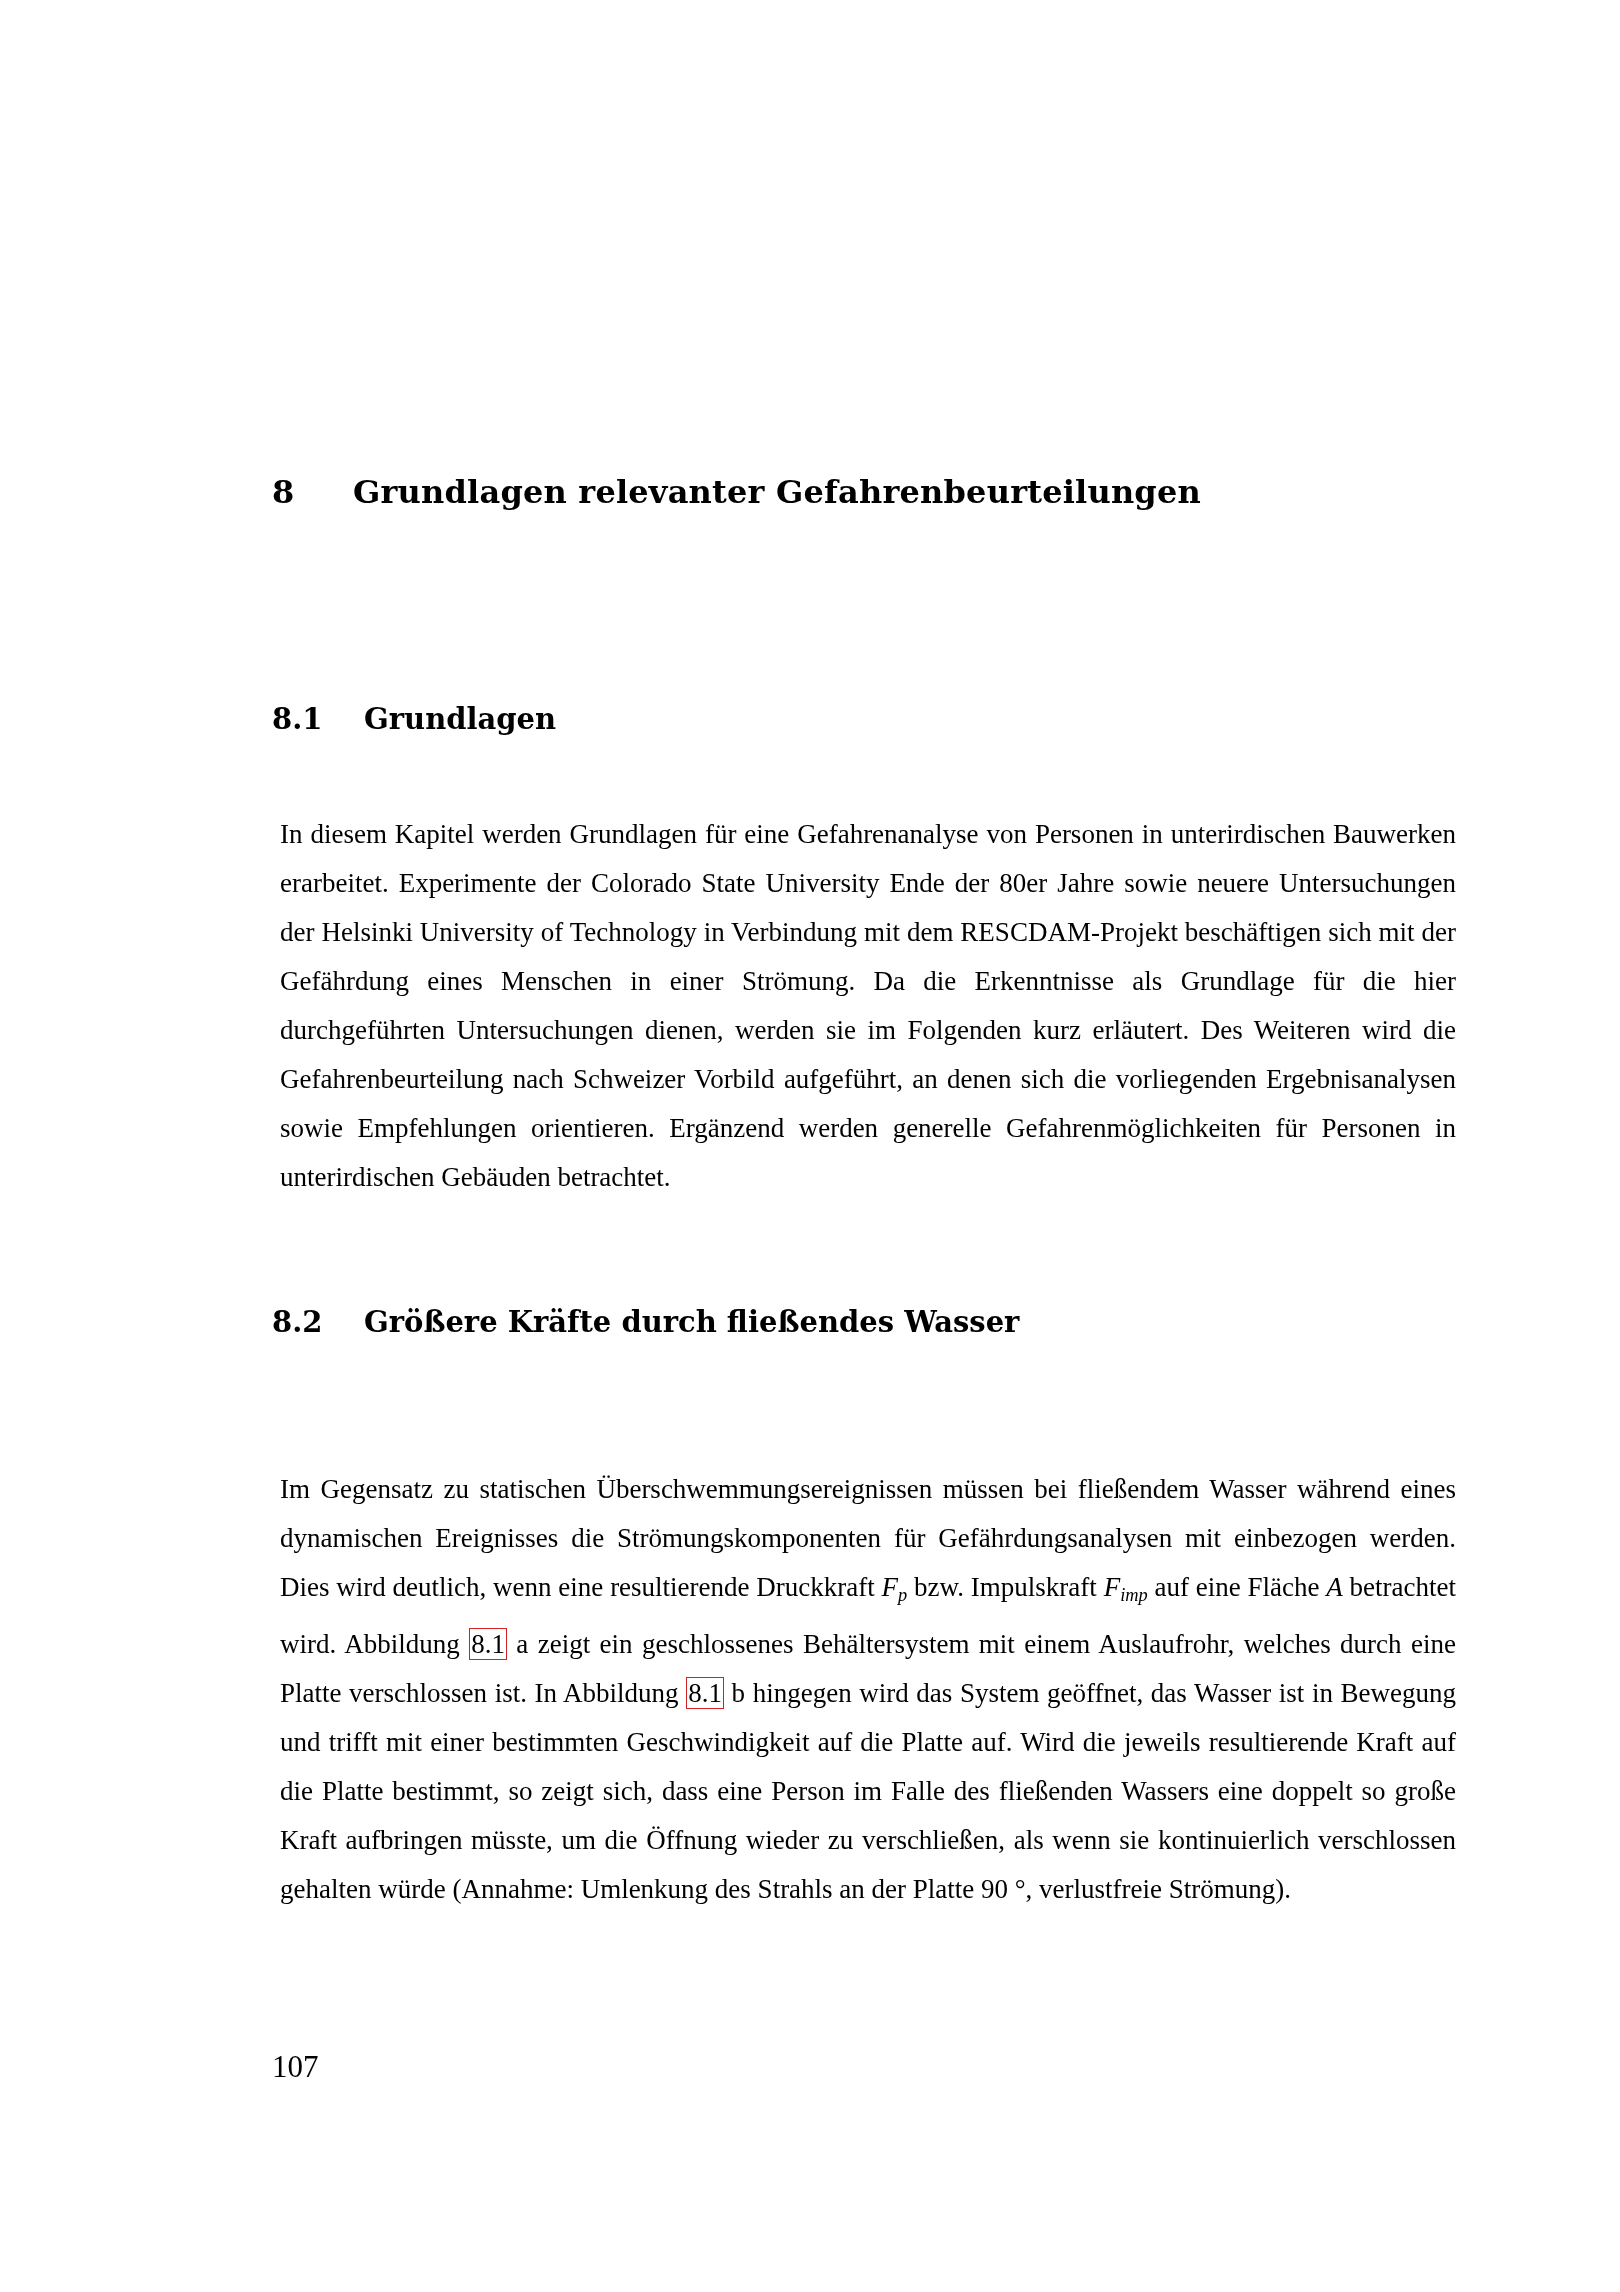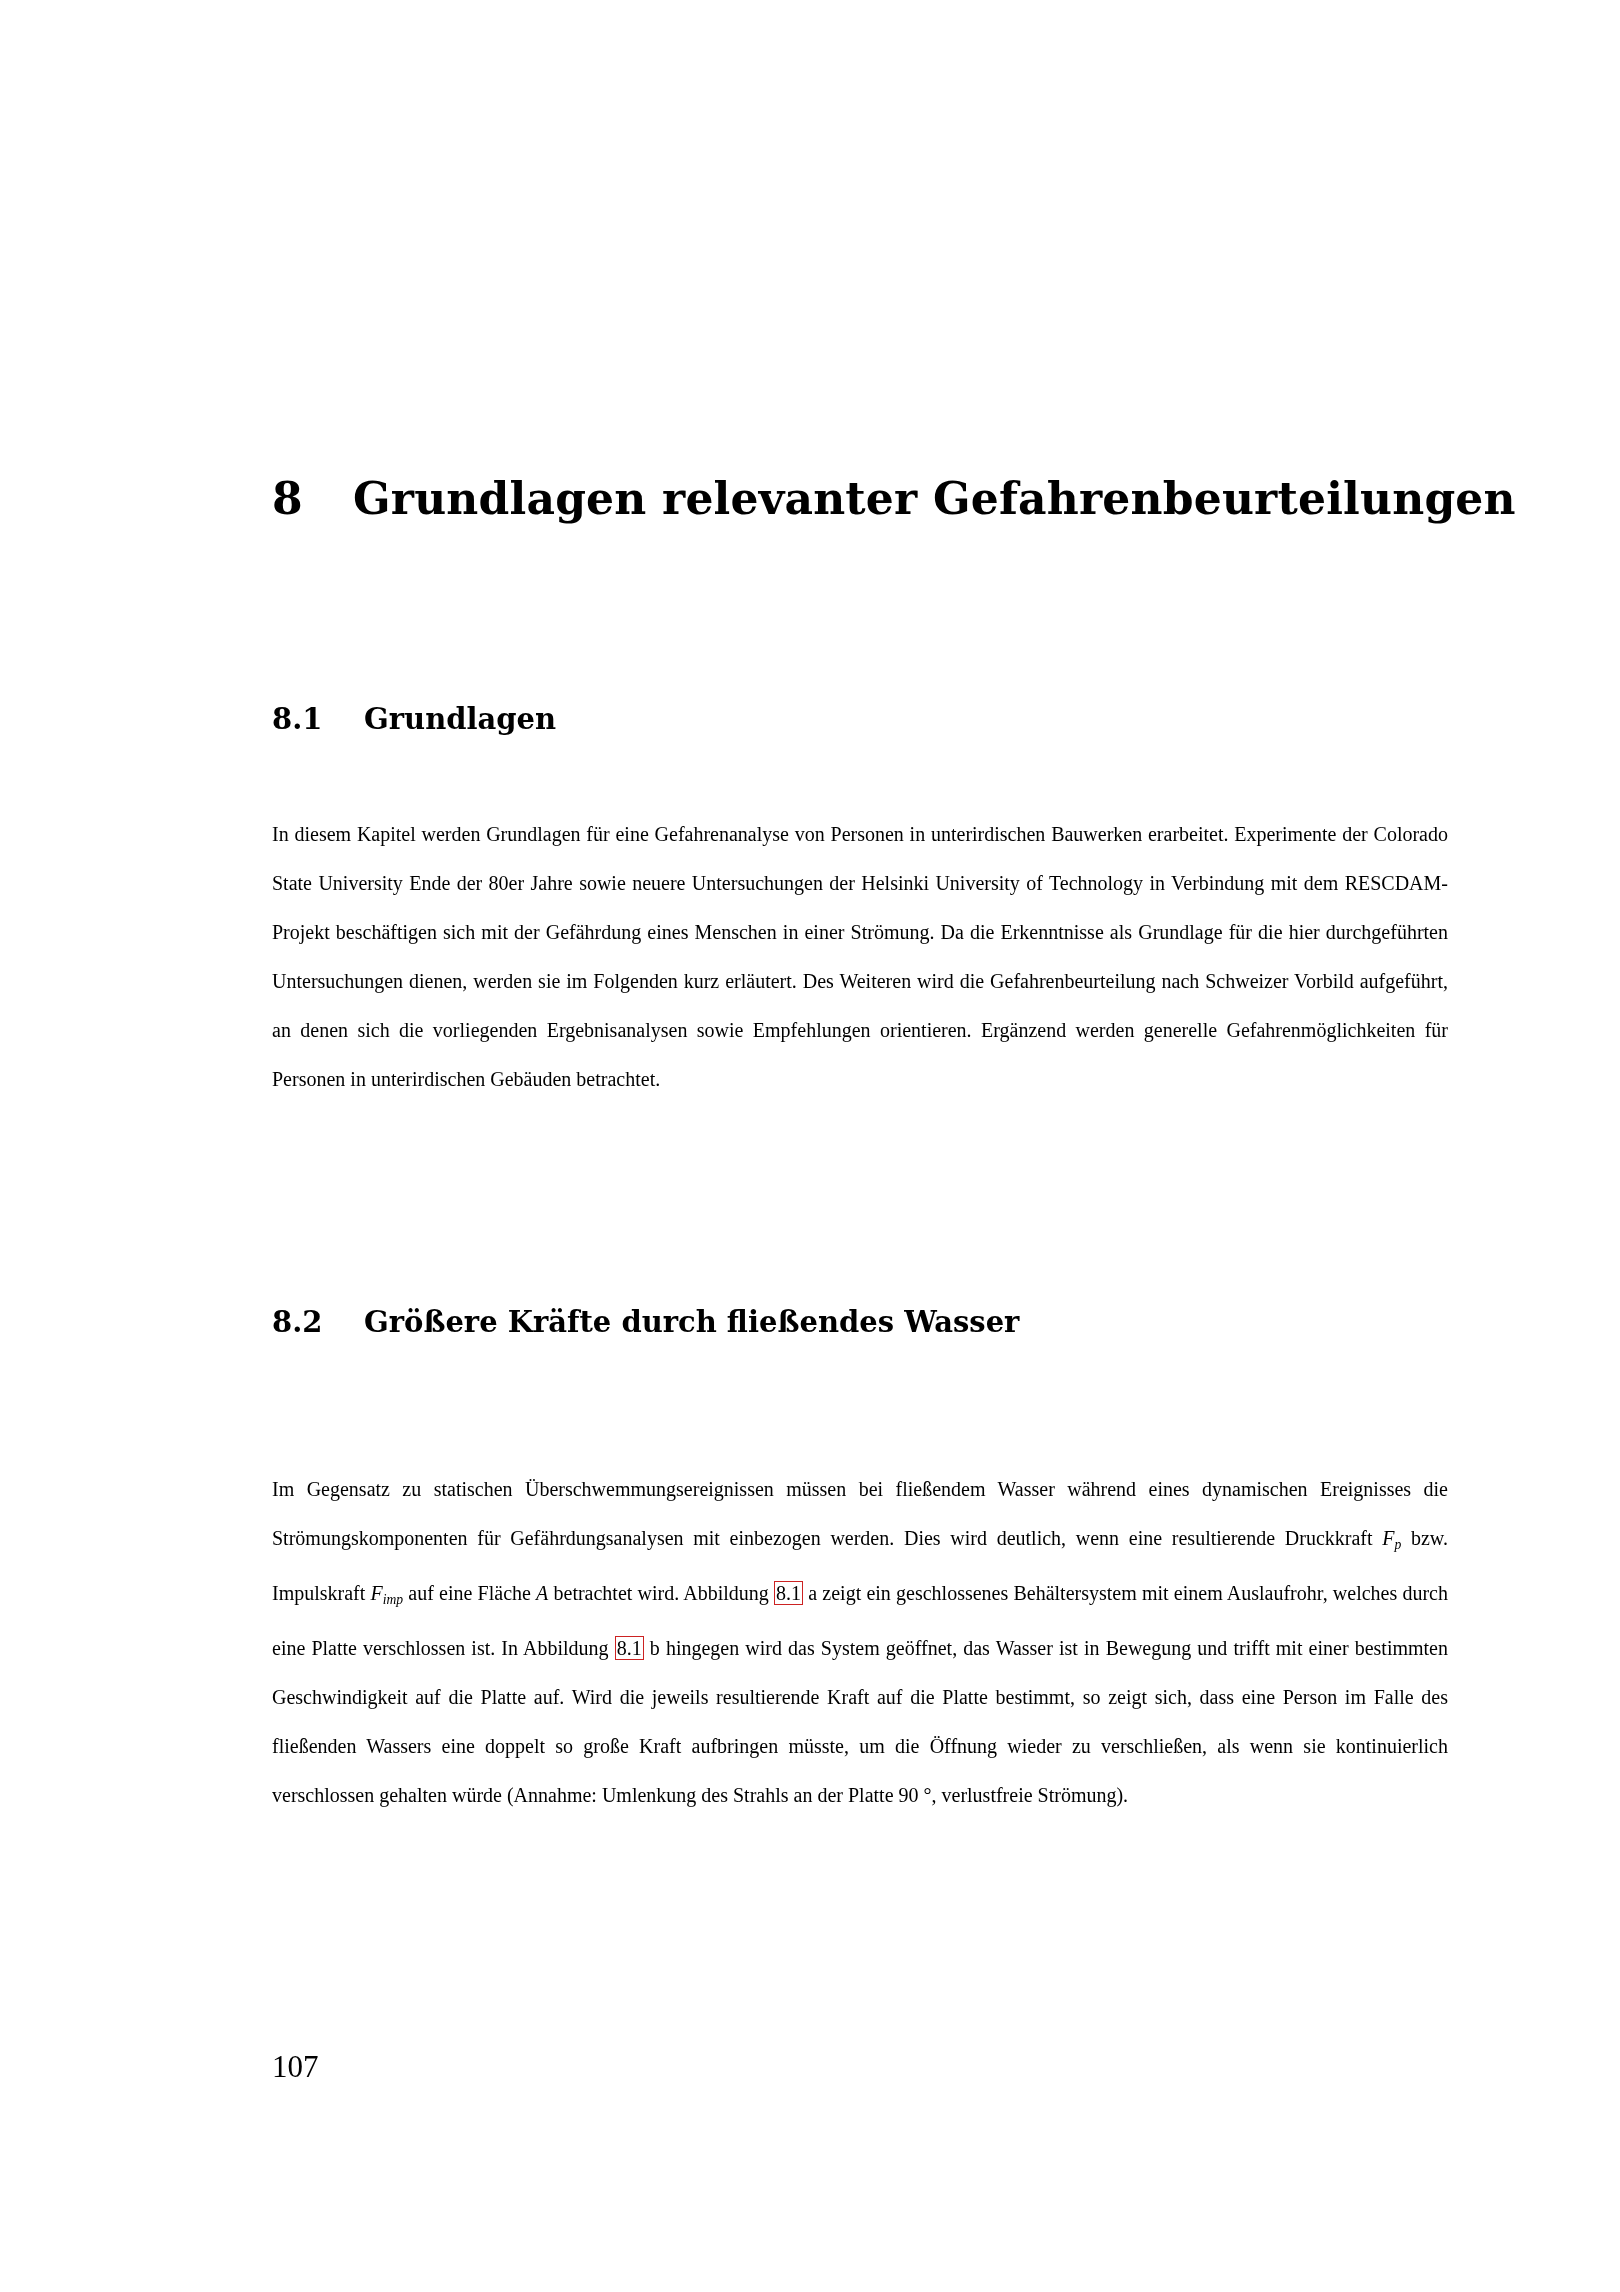--- a/index.html
+++ b/index.html
@@ -17,21 +17,21 @@
     box-sizing: border-box;
   }
   .content {
     position: absolute;
     left: 272px;
     top: 0;
     width: 1176px;
   }
   h1.chapter-title {
     font-family: "DejaVu Serif", serif;
-    font-size: 44px;
+    font-size: 32px;
     font-weight: bold;
     letter-spacing: 0.2px;
     margin: 0;
     padding: 0;
     position: absolute;
     top: 473px;
     left: 0;
     white-space: nowrap;
   }
   .chapter-num {
@@ -49,24 +49,24 @@
     white-space: nowrap;
   }
   h2.s1 { top: 702px; }
   h2.s2 { top: 1305px; }
   .section-num {
     display: inline-block;
     width: 92px;
   }
   p.body-par {
     position: absolute;
-    left: 0;
+    left: 8px;
     width: 1176px;
     margin: 0;
-    font-size: 20px;
+    font-size: 27px;
     line-height: 49px;
     text-align: justify;
     text-justify: inter-word;
     hyphens: manual;
   }
   p.p1 { top: 810px; }
   p.p2 { top: 1465px; }
   .pagenum {
     position: absolute;
     top: 2049px;

